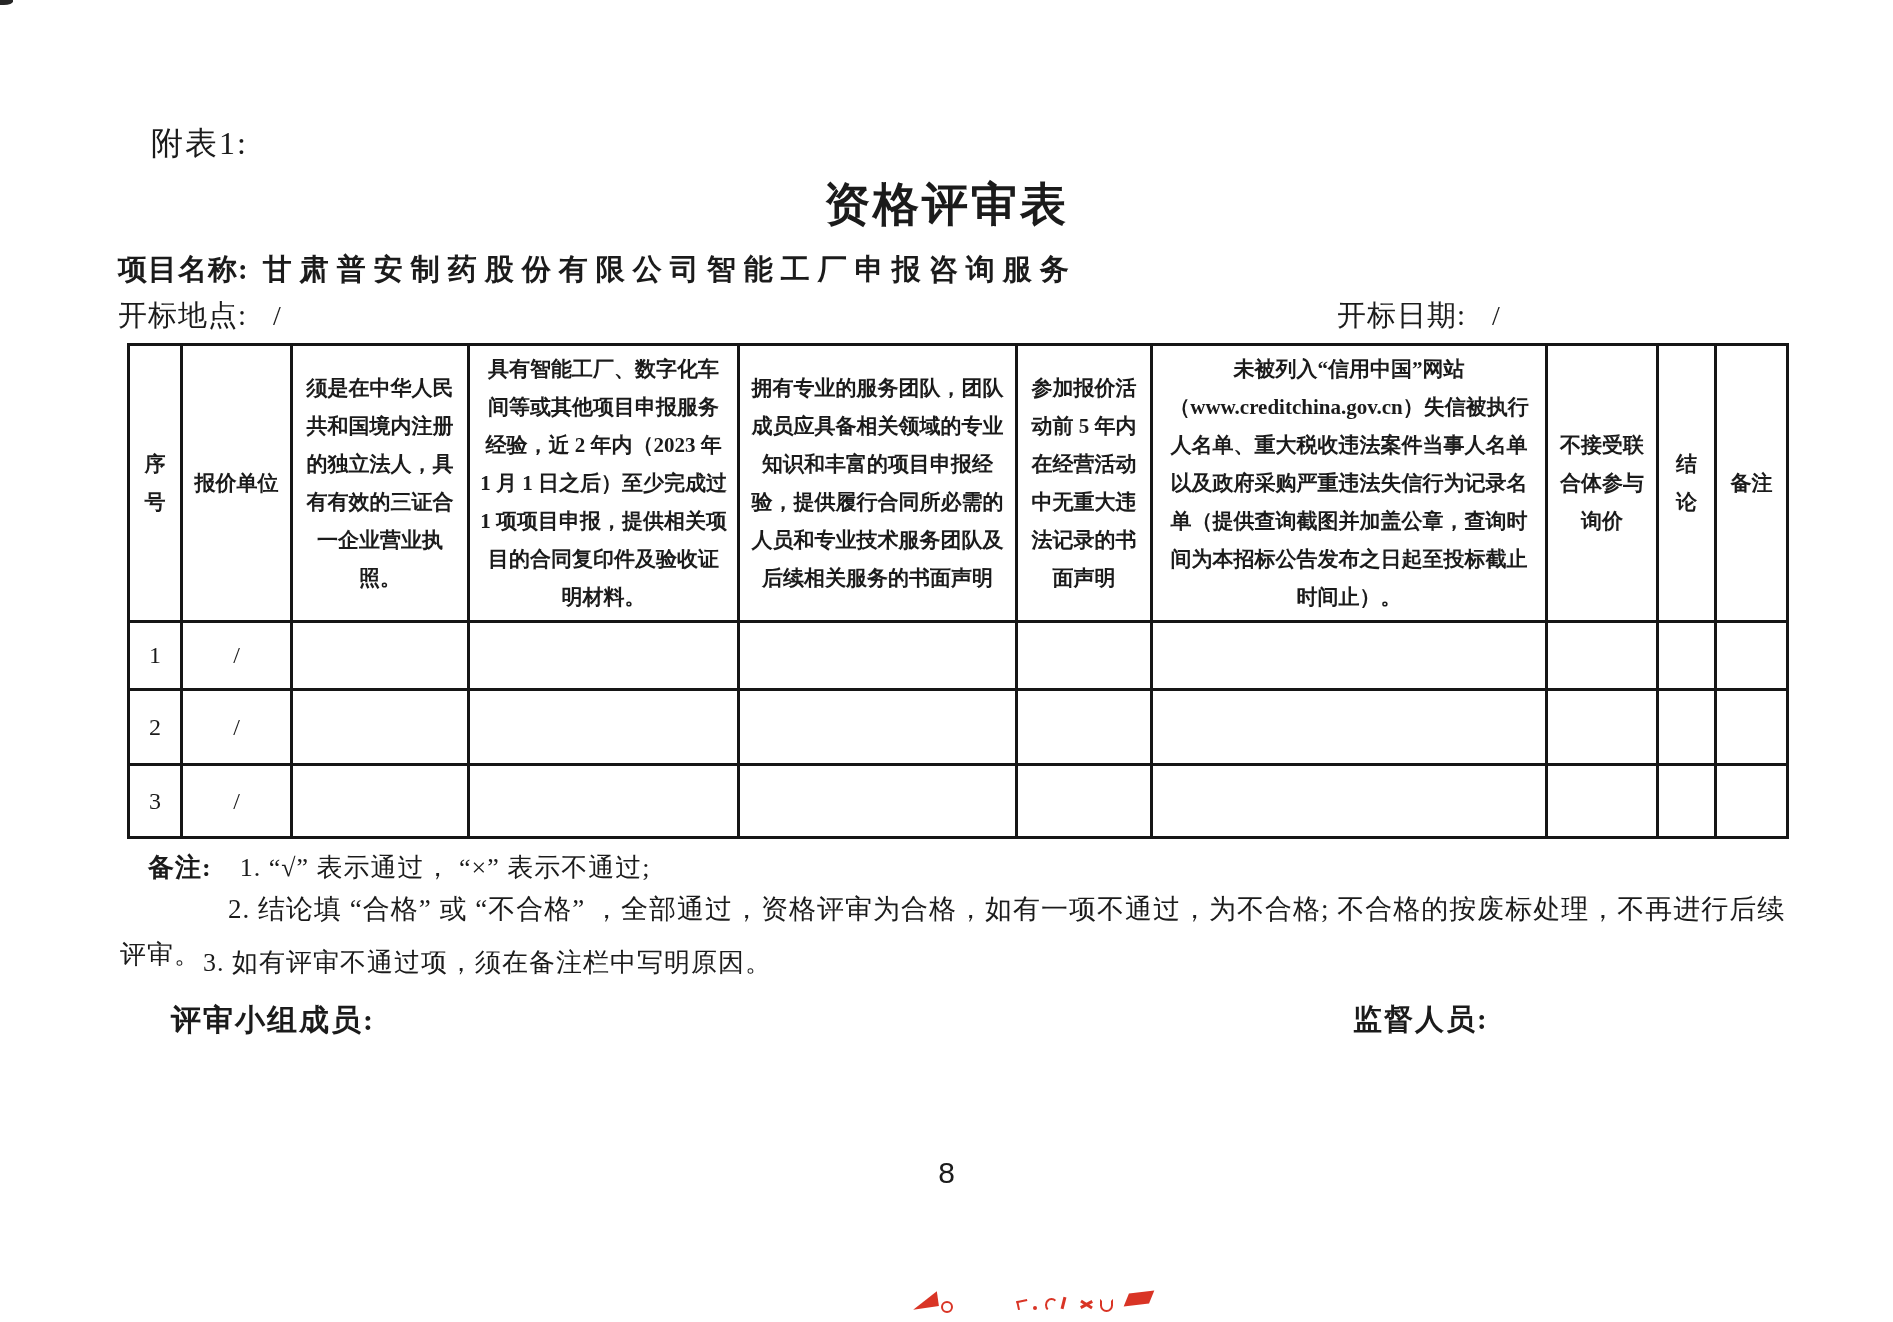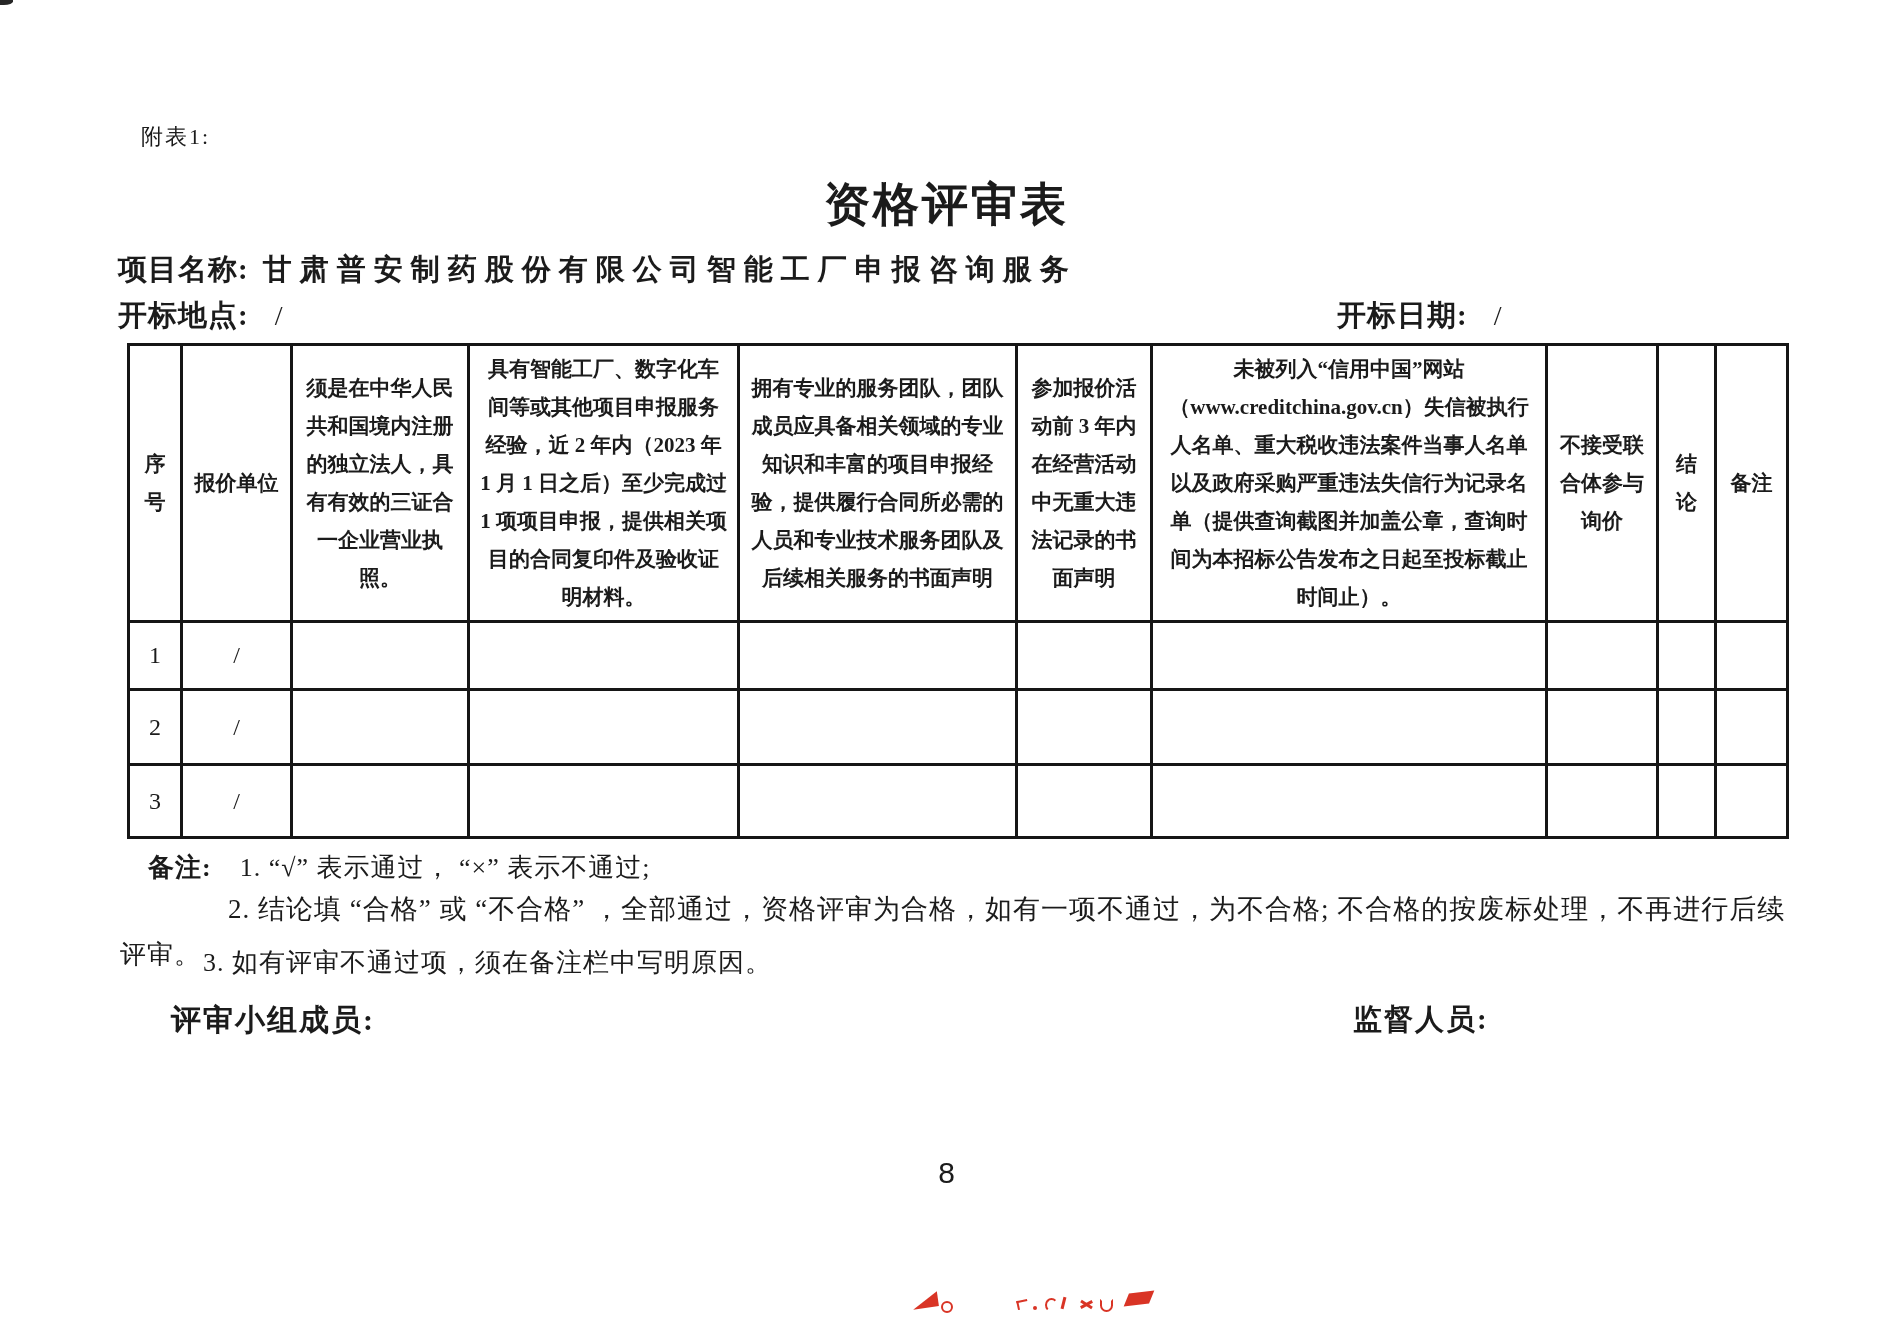--- a/index.html
+++ b/index.html
@@ -7,27 +7,27 @@
     width:1893px;height:1322px;position:relative;background:#ffffff;overflow:hidden;
     font-family:"Liberation Serif","DejaVu Serif",serif;color:#1b1b1b;
     -webkit-font-smoothing:antialiased;
   }
   .abs{position:absolute;}
 
   
   .corner-speck{left:0;top:0;width:13px;height:5px;background:#262626;border-radius:0 0 70% 0;}
 
   
-  .annex{left:141px;top:122px;font-size:22px;letter-spacing:2px;}
+  .annex{left:151px;top:122px;font-size:32px;letter-spacing:2px;}
   .doc-title{left:0;top:174px;width:100%;text-align:center;font-size:46px;font-weight:bold;letter-spacing:3px;}
   .line-project{left:118px;top:250px;font-size:29px;white-space:nowrap;}
   .line-project .lbl{font-weight:bold;letter-spacing:1px;margin-right:14px;}
   .line-project .val{font-weight:bold;letter-spacing:8px;}
   .line-bid{top:296px;font-size:29px;white-space:nowrap;}
-  .line-bid .lbl{font-weight:bold;letter-spacing:1px;}
+  .line-bid .lbl{font-weight:normal;letter-spacing:1px;}
   .line-bid .val{margin-left:26px;font-size:28px;}
   .bid-loc{left:118px;}
   .bid-date{left:1337px;}
 
   
   table.qual{
     position:absolute;left:127px;top:343px;width:1659px;
     border-collapse:collapse;table-layout:fixed;
   }
   table.qual th,table.qual td{
@@ -111,21 +111,21 @@
       <col style="width:58px">
       <col style="width:72px">
   </colgroup>
   <tbody>
     <tr class="hdr">
       <th class="c1">序号</th>
       <th class="c2">报价单位</th>
       <th class="c3">须是在中华人民共和国境内注册的独立法人，具有有效的三证合一企业营业执照。</th>
       <th class="c4">具有智能工厂、数字化车间等或其他项目申报服务经验，近 2 年内（2023 年 1 月 1 日之后）至少完成过 1 项项目申报，提供相关项目的合同复印件及验收证明材料。</th>
       <th class="c5">拥有专业的服务团队，团队成员应具备相关领域的专业知识和丰富的项目申报经验，提供履行合同所必需的人员和专业技术服务团队及后续相关服务的书面声明</th>
-      <th class="c6">参加报价活动前 3 年内在经营活动中无重大违法记录的书面声明</th>
+      <th class="c6">参加报价活动前 5 年内在经营活动中无重大违法记录的书面声明</th>
       <th class="c7">未被列入“信用中国”网站（www.creditchina.gov.cn）失信被执行人名单、重大税收违法案件当事人名单以及政府采购严重违法失信行为记录名单（提供查询截图并加盖公章，查询时间为本招标公告发布之日起至投标截止时间止）。</th>
       <th class="c8">不接受联合体参与询价</th>
       <th class="c9">结论</th>
       <th class="c10">备注</th>
     </tr>
     <tr class="r1">
       <td>1</td>
       <td>/</td>
       <td></td>
       <td></td>

